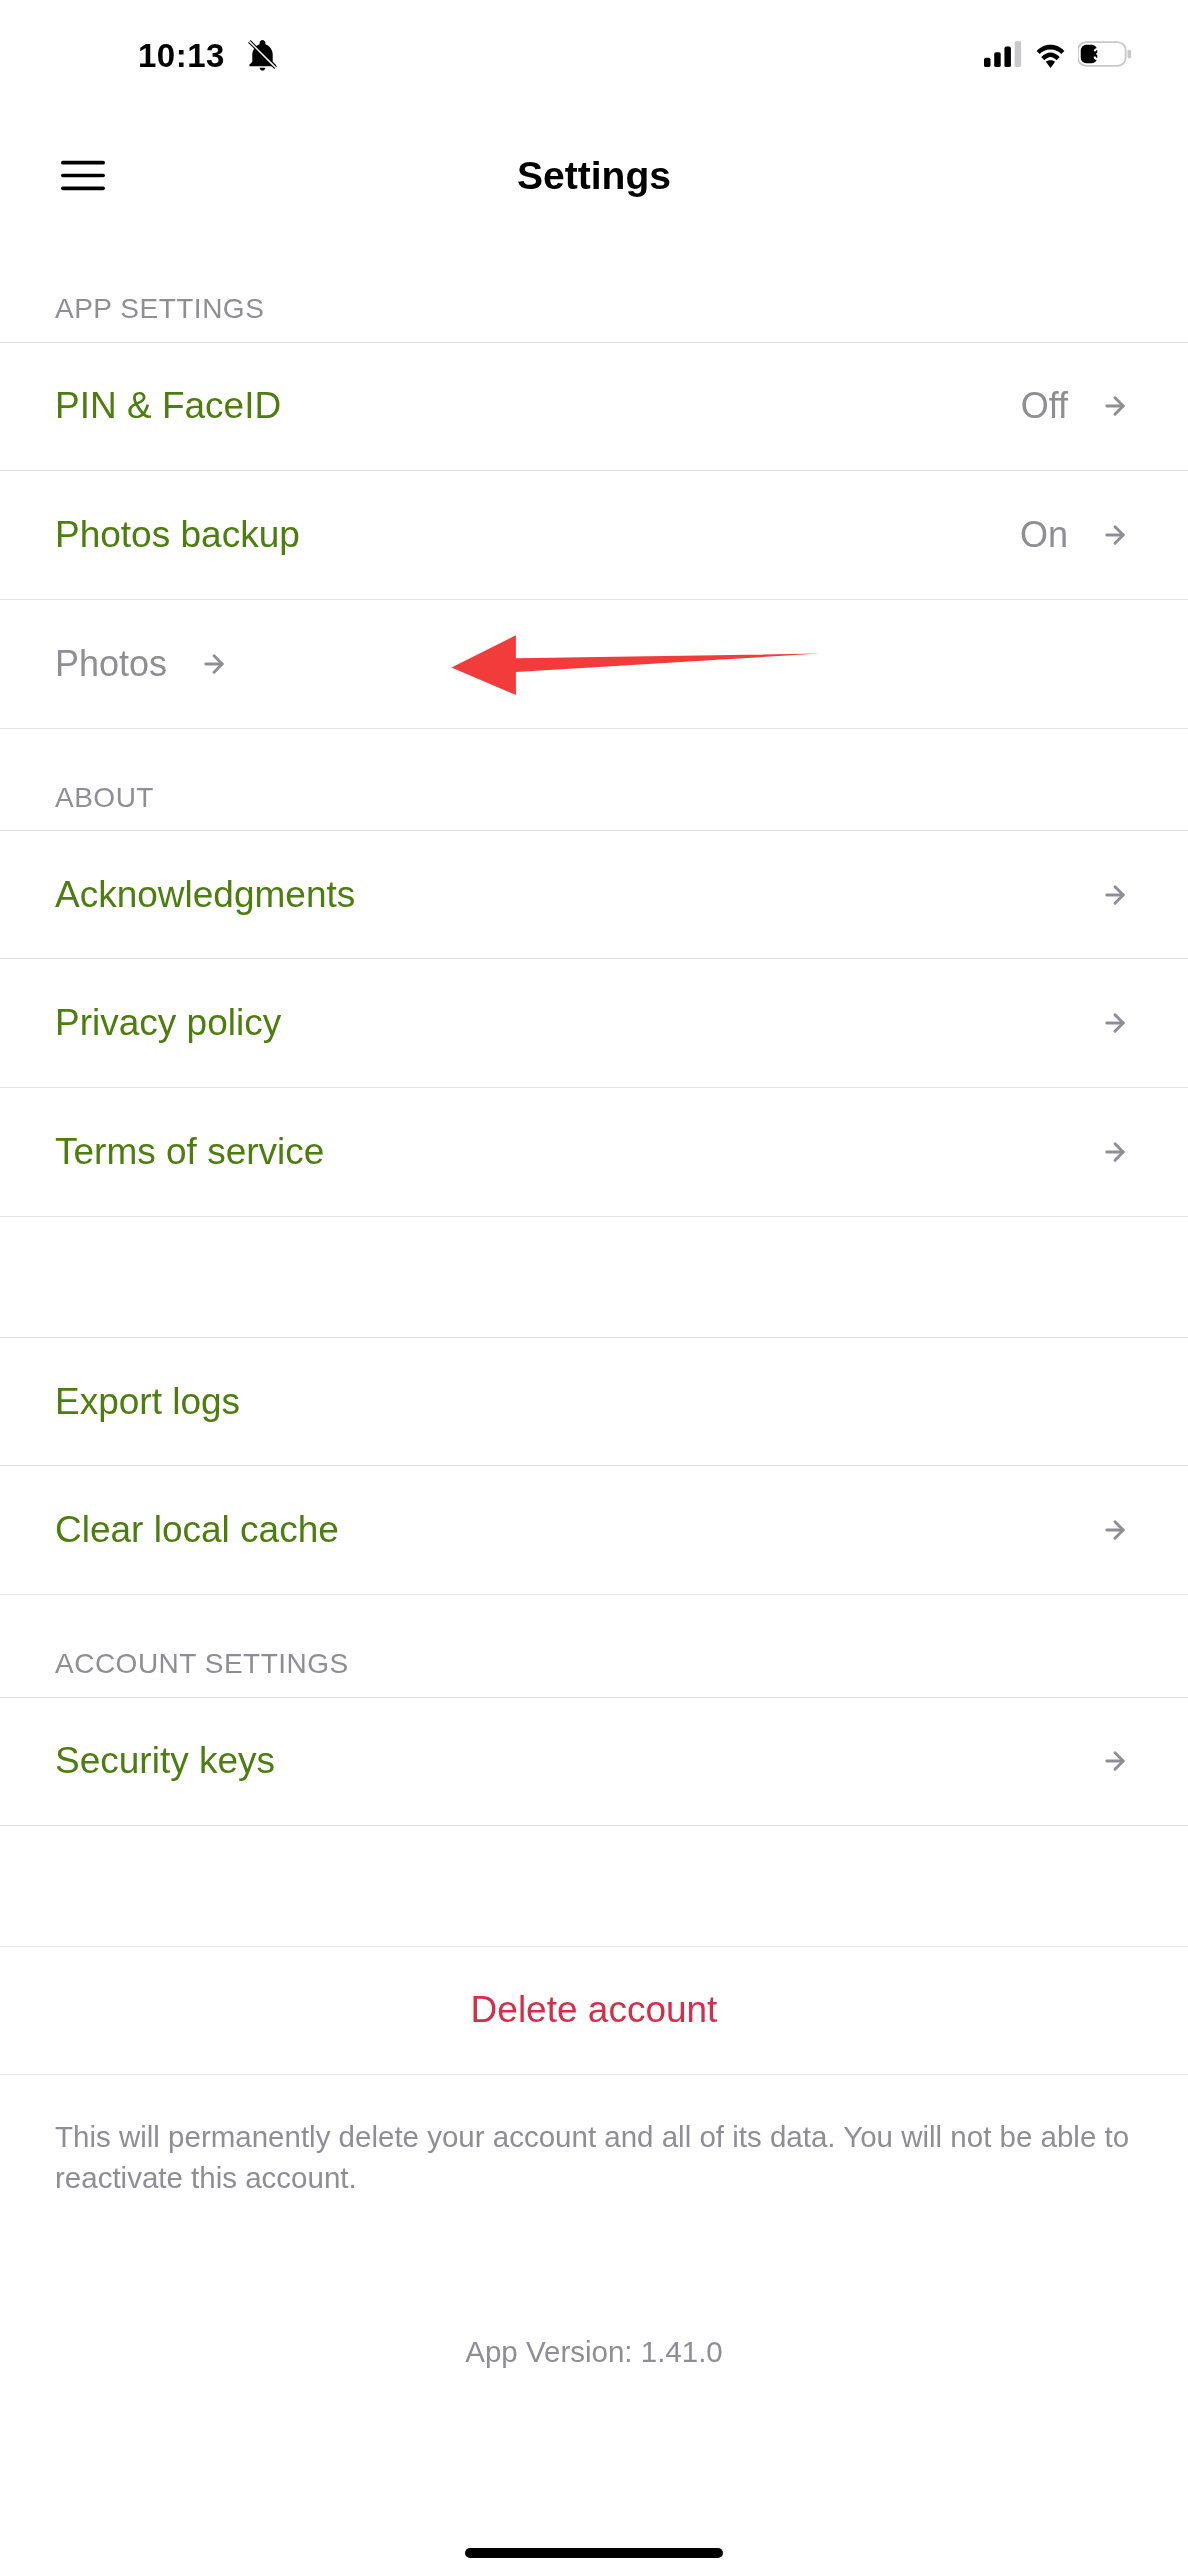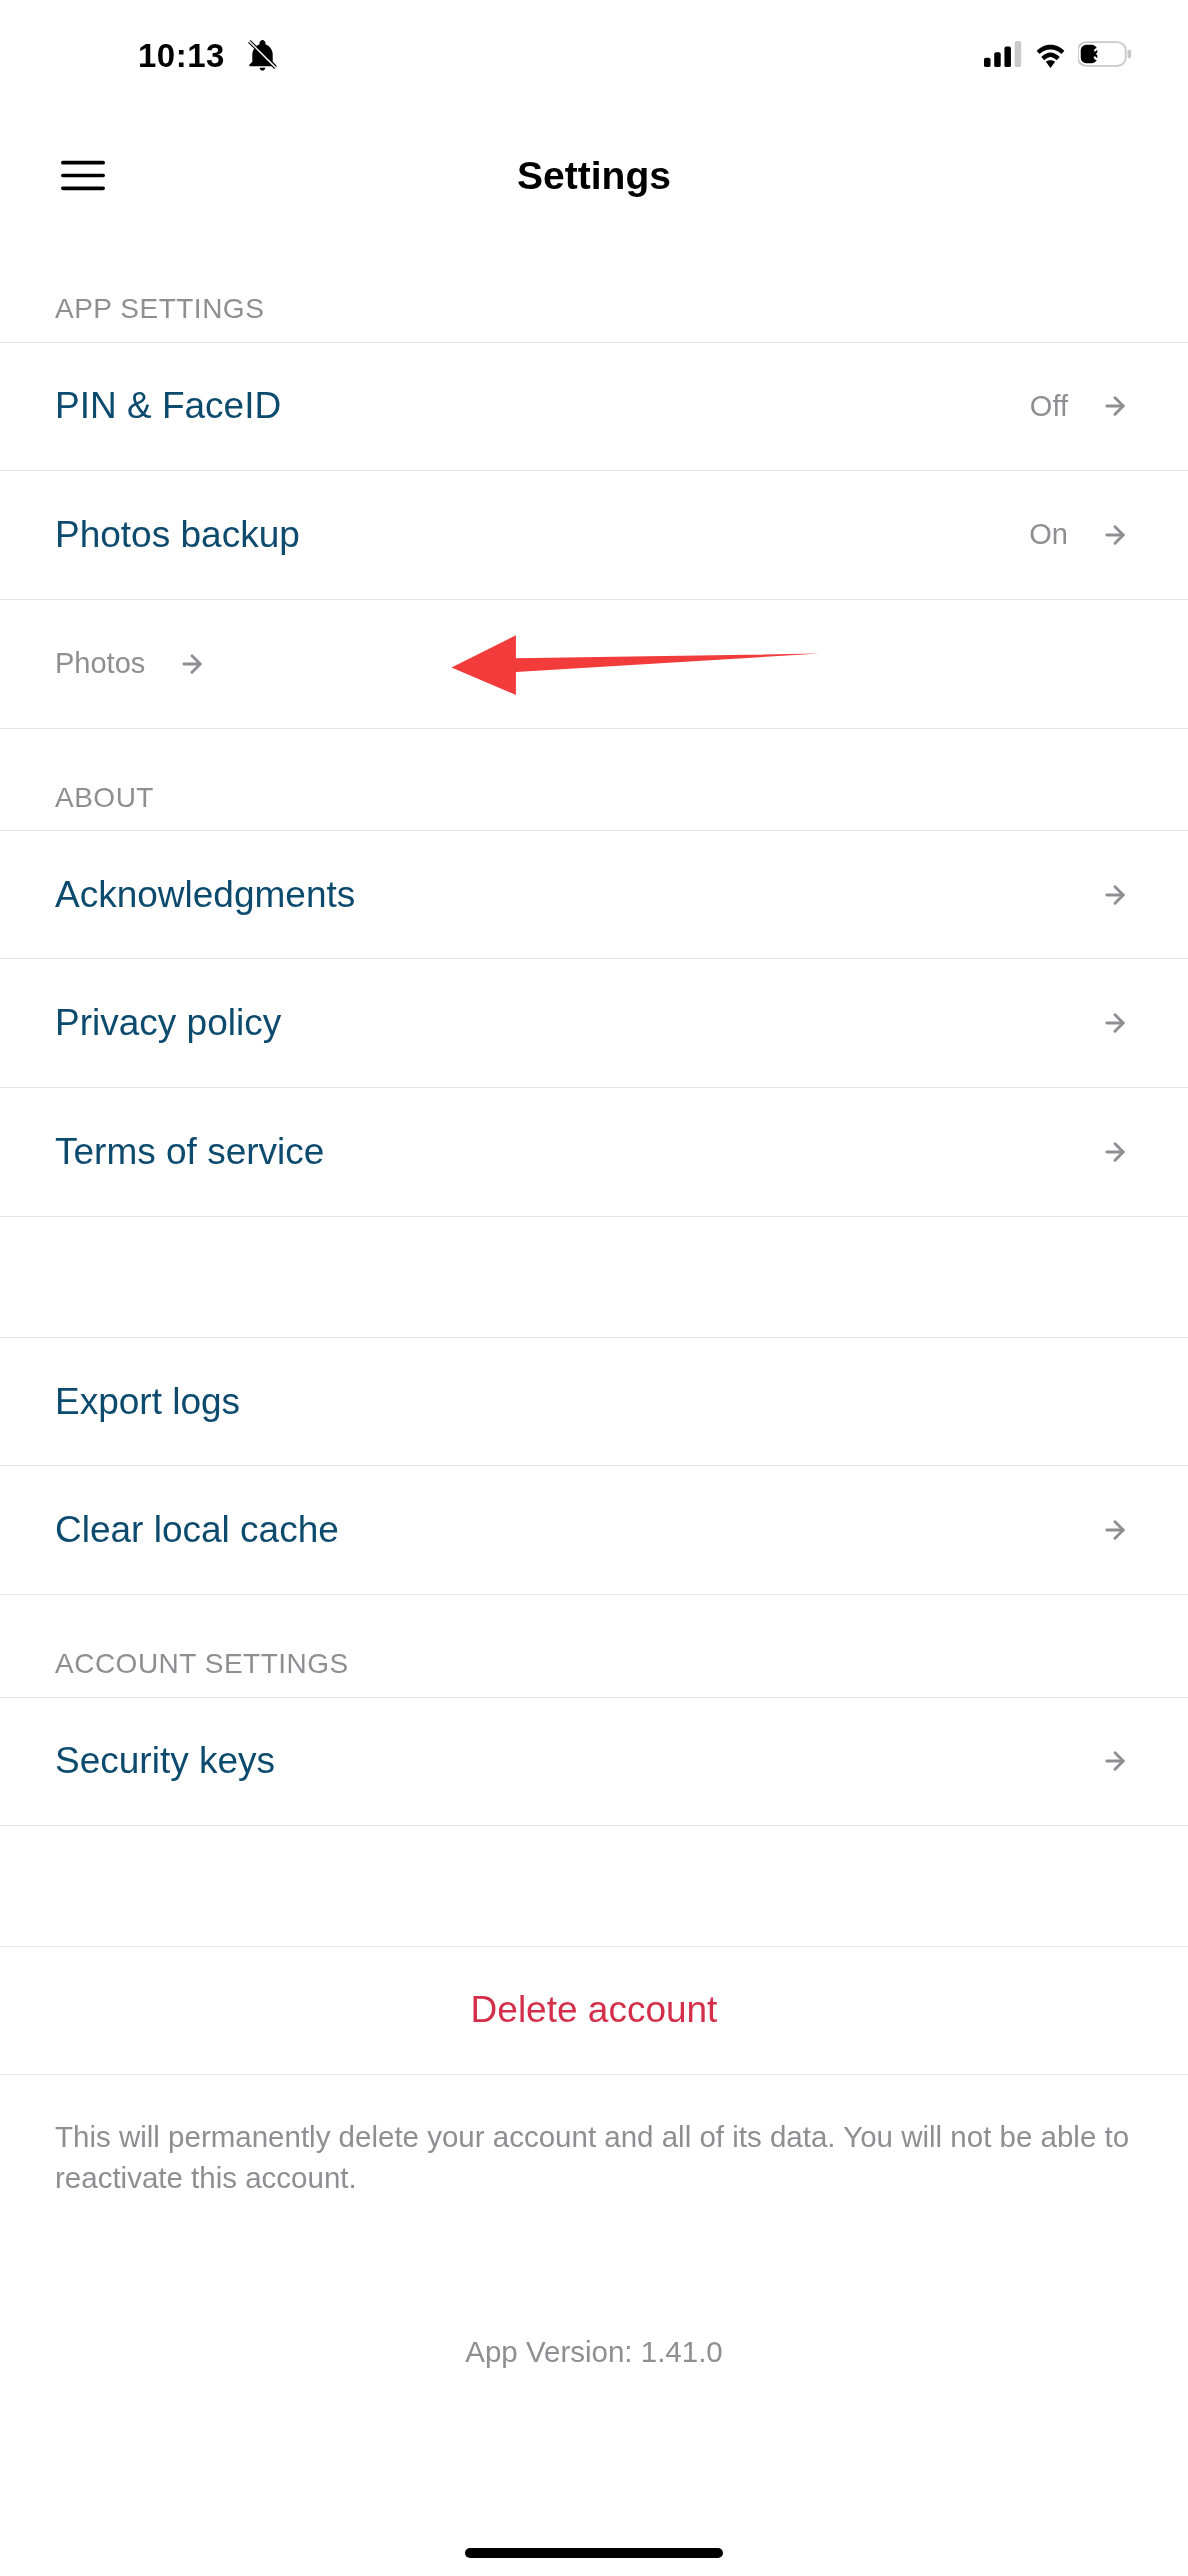--- a/index.html
+++ b/index.html
@@ -68,24 +68,24 @@
       border-bottom: 0.9px solid #e5e5e7;
       background: #ffffff;
     }
     .row.first {
       border-top: 0.9px solid #e5e5e7;
     }
     .row-label {
       flex: 1;
       font-size: 37px;
       font-weight: 400;
-      color: #0c4a6e;
+      color: #4d7c0f;
     }
     .row-value {
-      font-size: 29px;
+      font-size: 36px;
       font-weight: 400;
       color: #8e8e93;
       margin-right: 28px;
     }
     .chevron {
       width: 37px;
       height: 37px;
       display: flex;
       align-items: center;
       justify-content: center;

